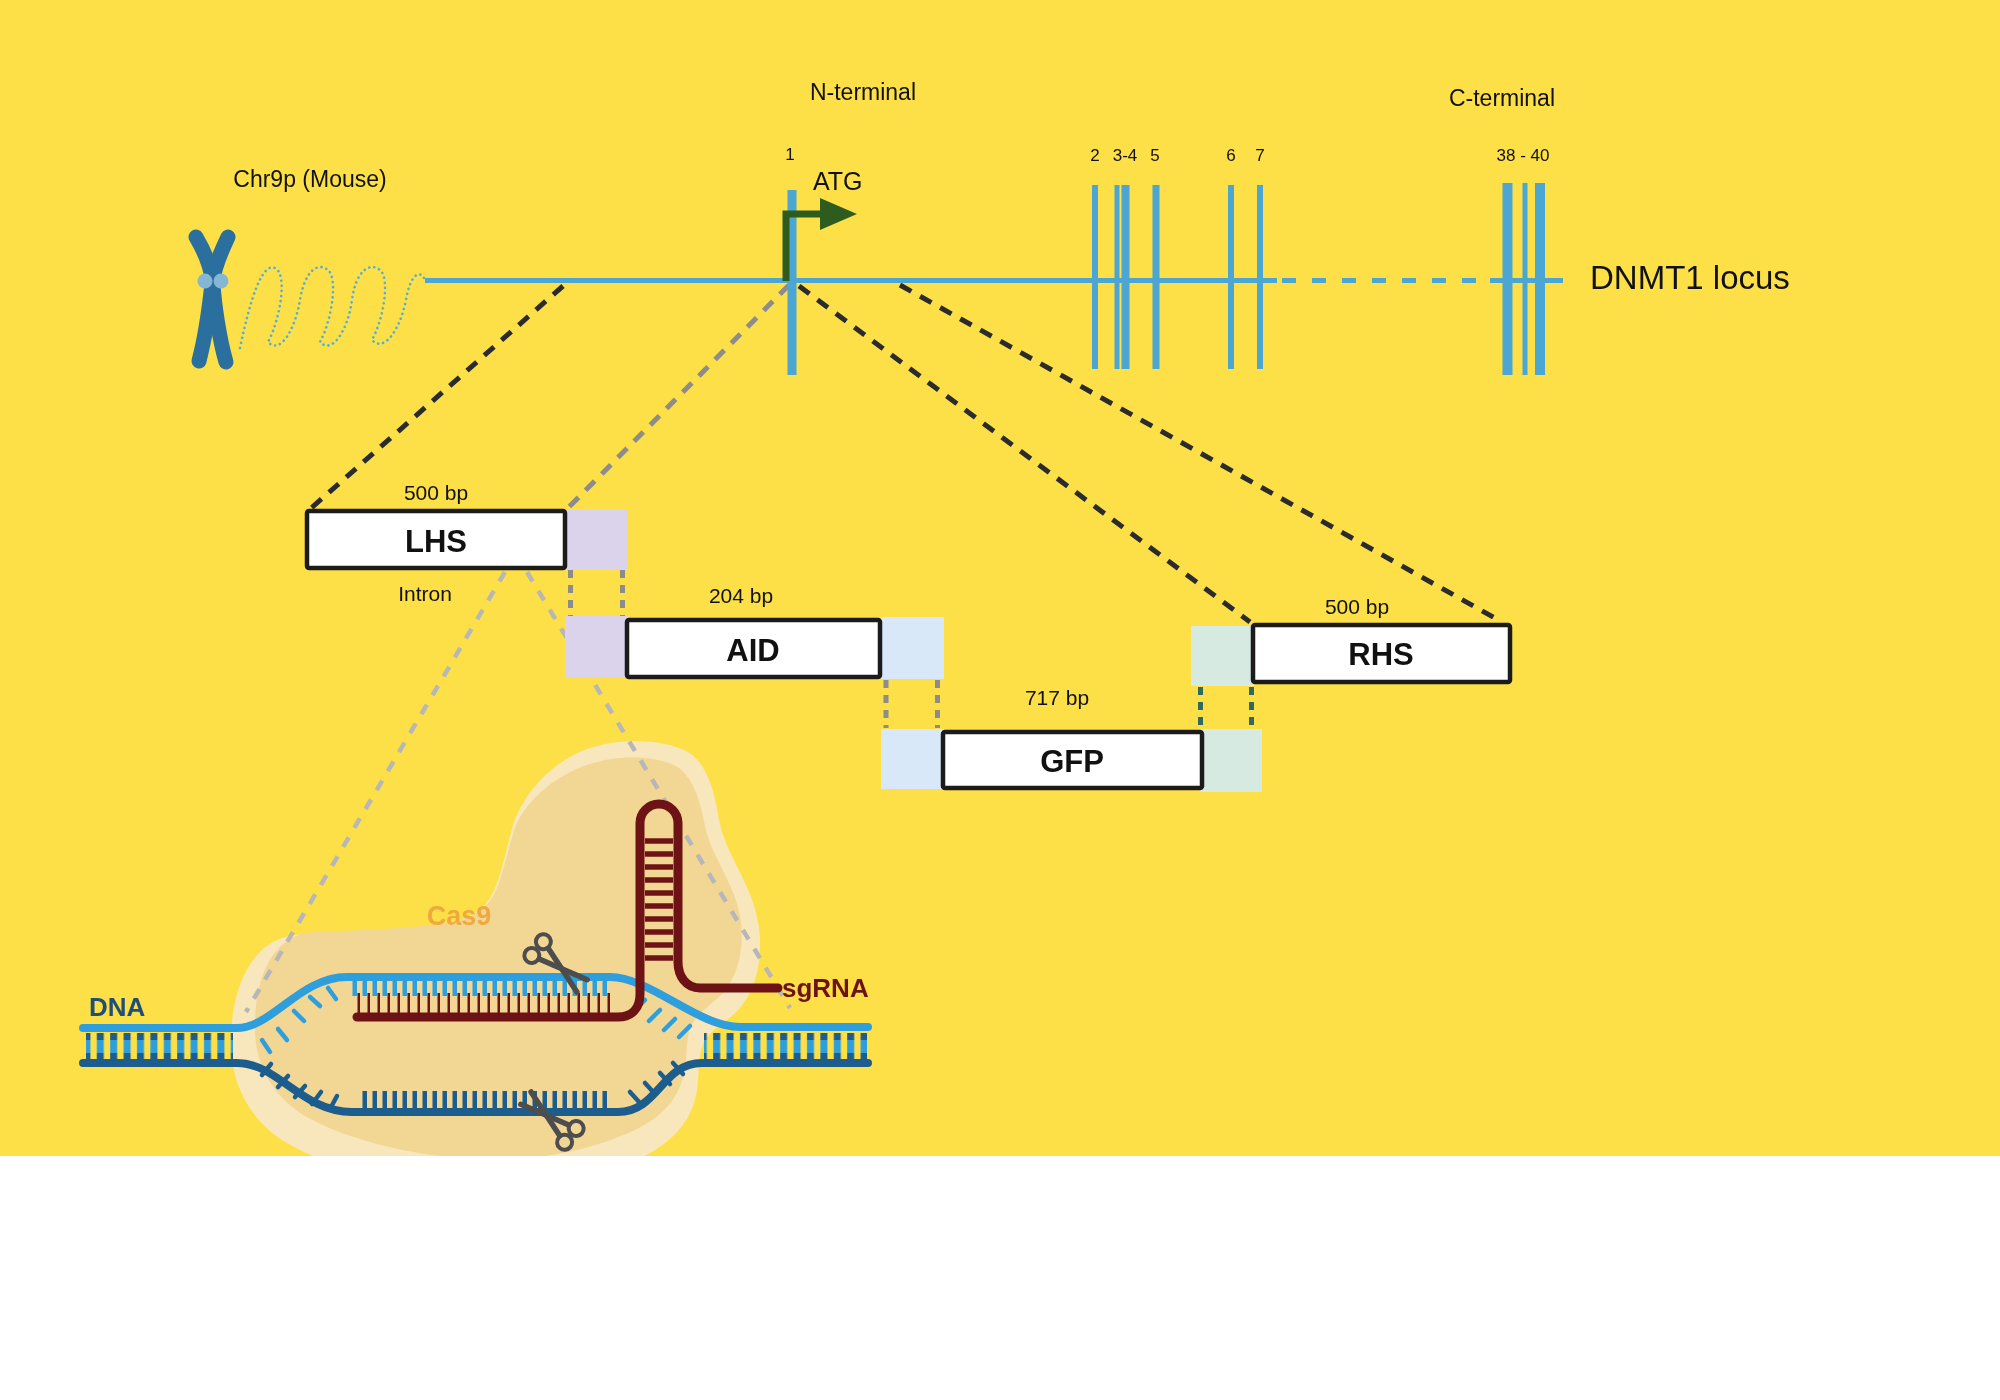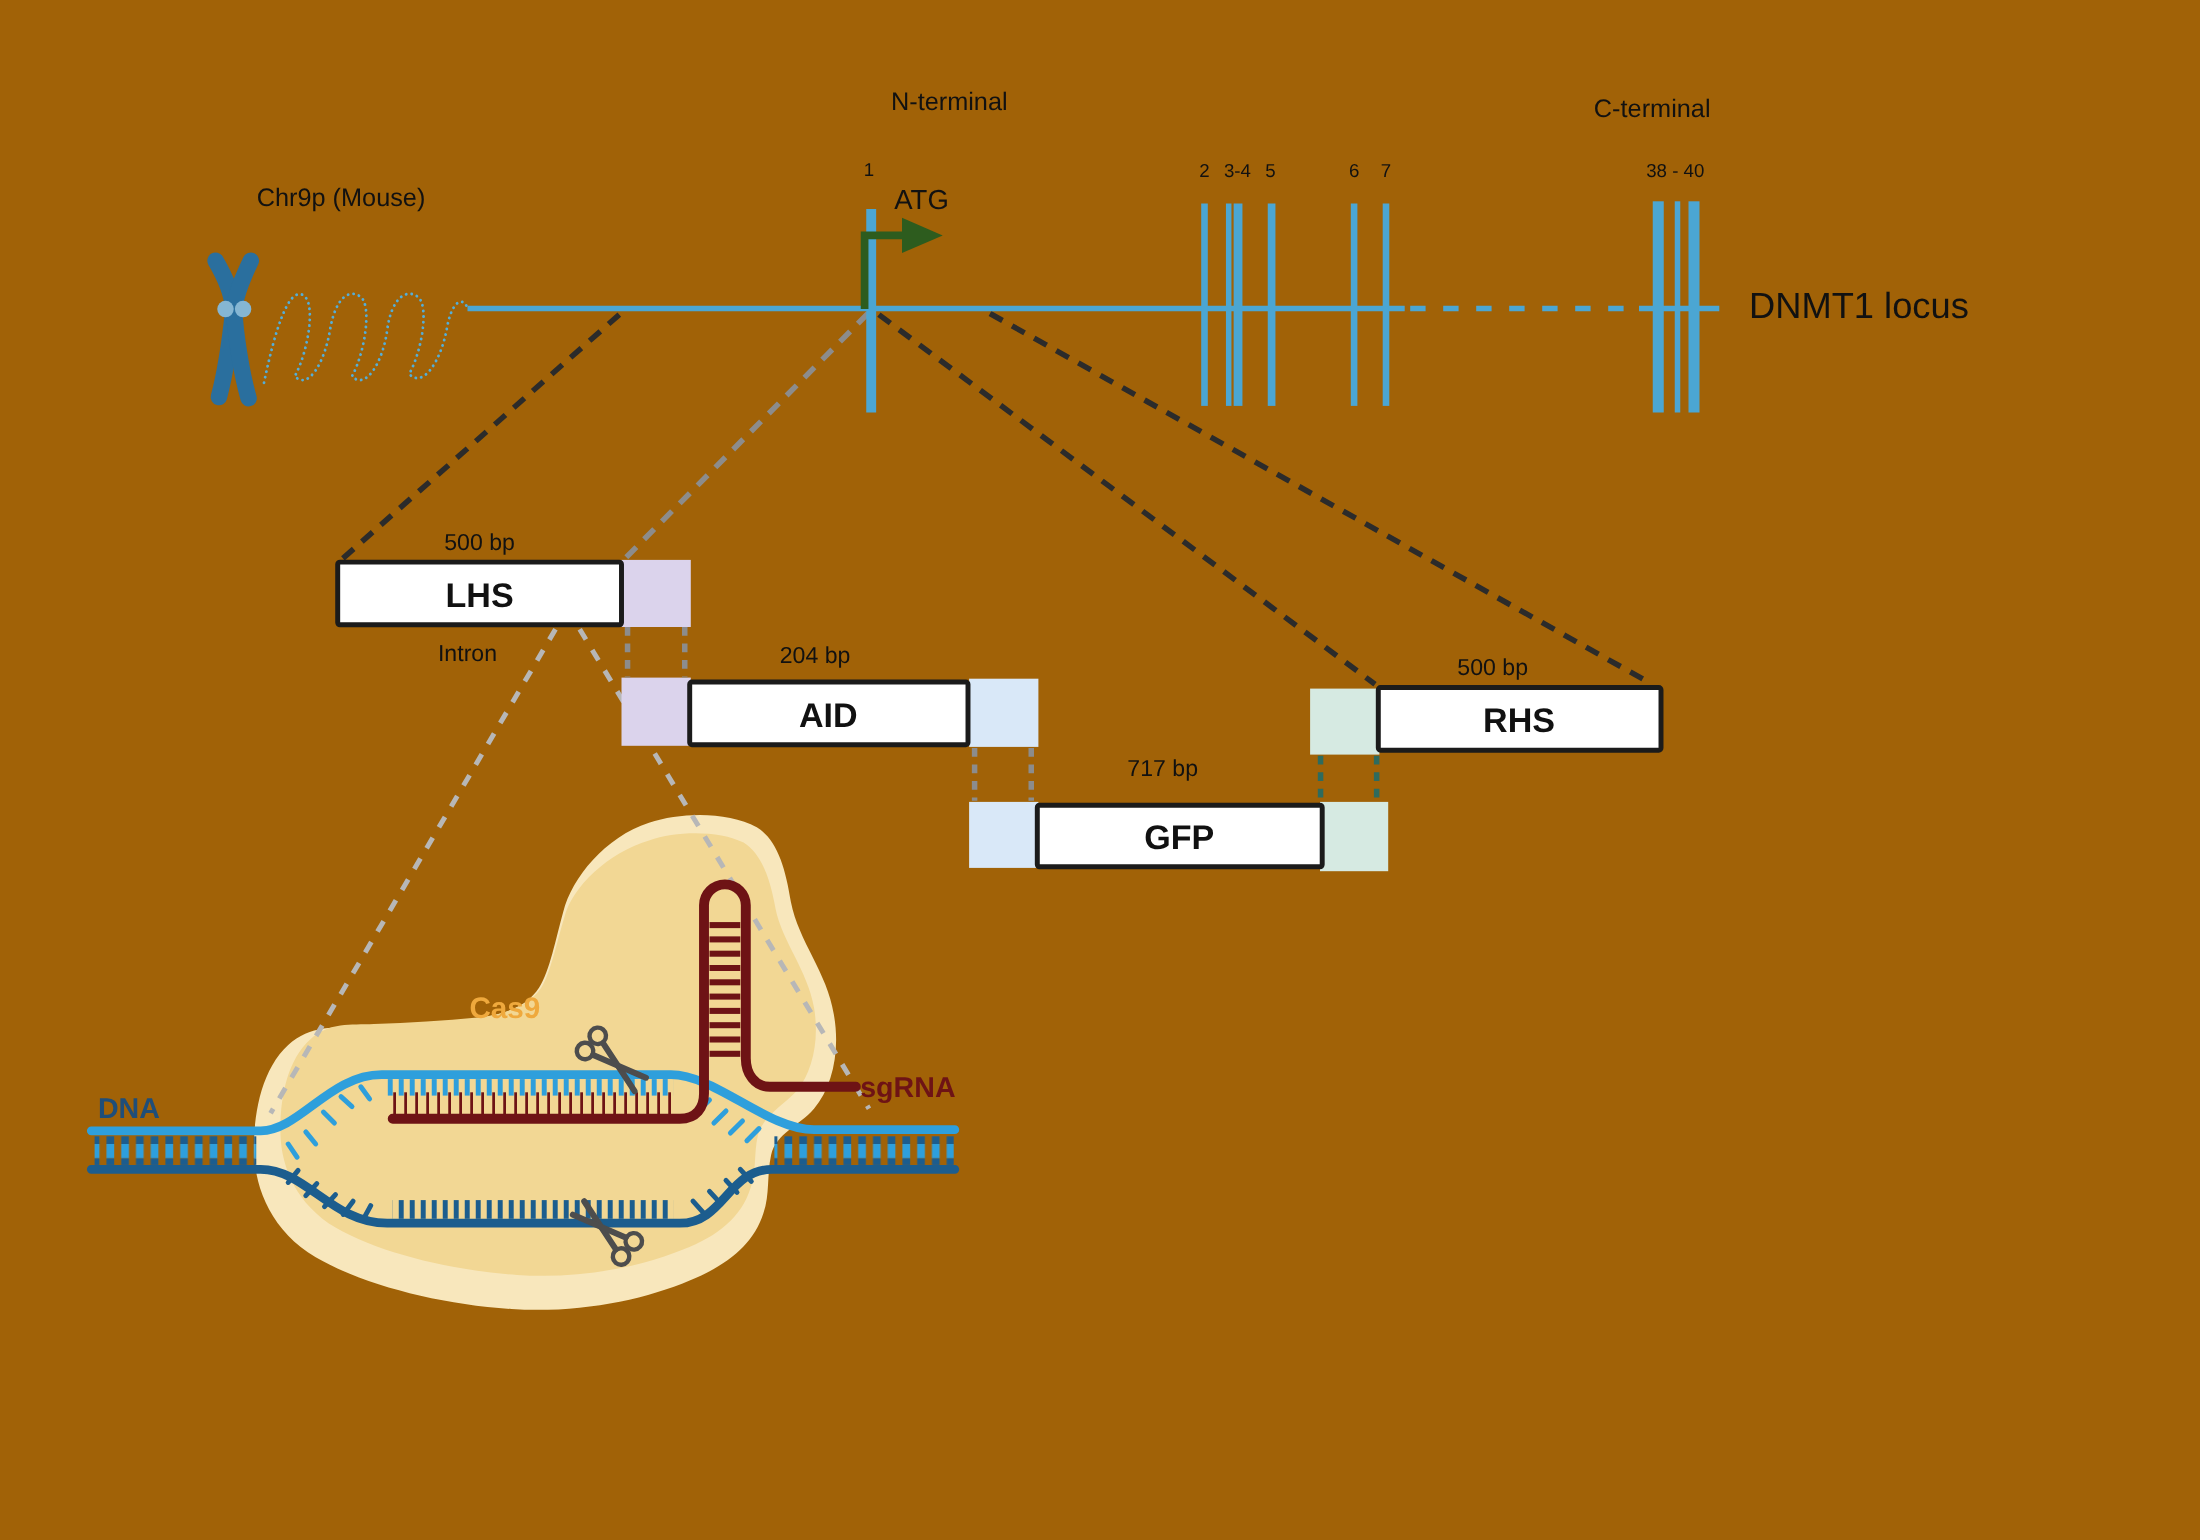--- a/index.html
+++ b/index.html
@@ -1,16 +1,16 @@
 <!DOCTYPE html>
 <html><head>
 <meta charset="utf-8">
 <style>
   html,body{margin:0;padding:0;background:#ffffff;}
-  .canvas{position:relative;width:2000px;height:1400px;background:#a16207;overflow:hidden;
+  .canvas{position:relative;width:2000px;height:1156px;background:#fde047;overflow:hidden;
           font-family:"Liberation Sans", sans-serif;}
   svg text{font-family:"Liberation Sans", sans-serif;}
   .lbl      {font-size:23px;fill:#111111;}
   .lbl-sm   {font-size:17px;fill:#111111;}
   .lbl-bp   {font-size:21px;fill:#111111;}
   .lbl-box  {font-size:31px;font-weight:600;fill:#111111;}
   .lbl-big  {font-size:33px;fill:#111111;}
   .lbl-atg  {font-size:25px;fill:#111111;}
   .lbl-cas9 {font-size:27px;font-weight:bold;}
   .lbl-dna  {font-size:26px;font-weight:bold;}

